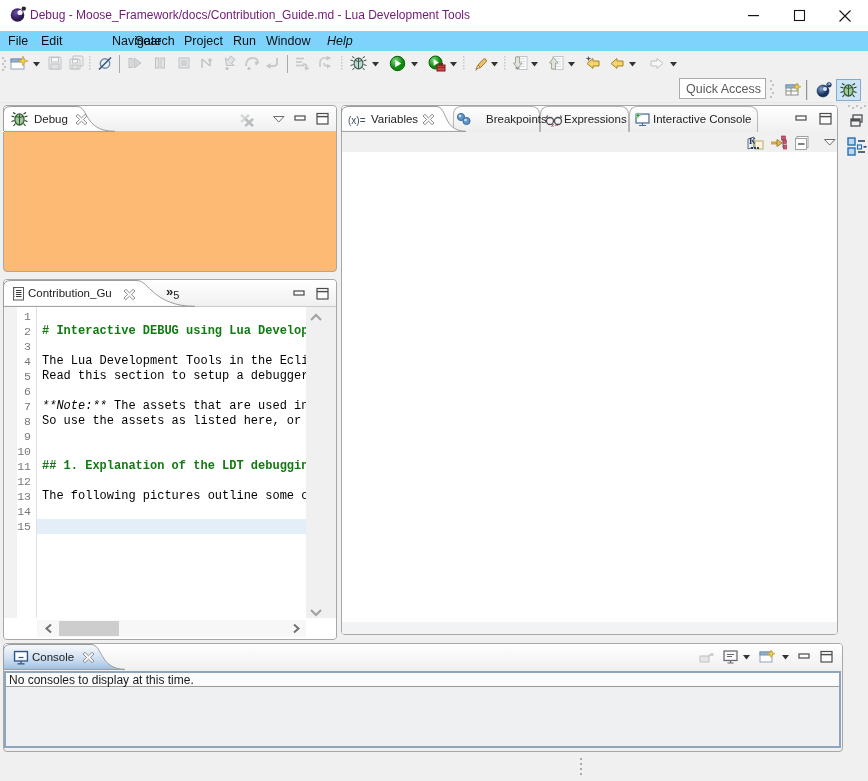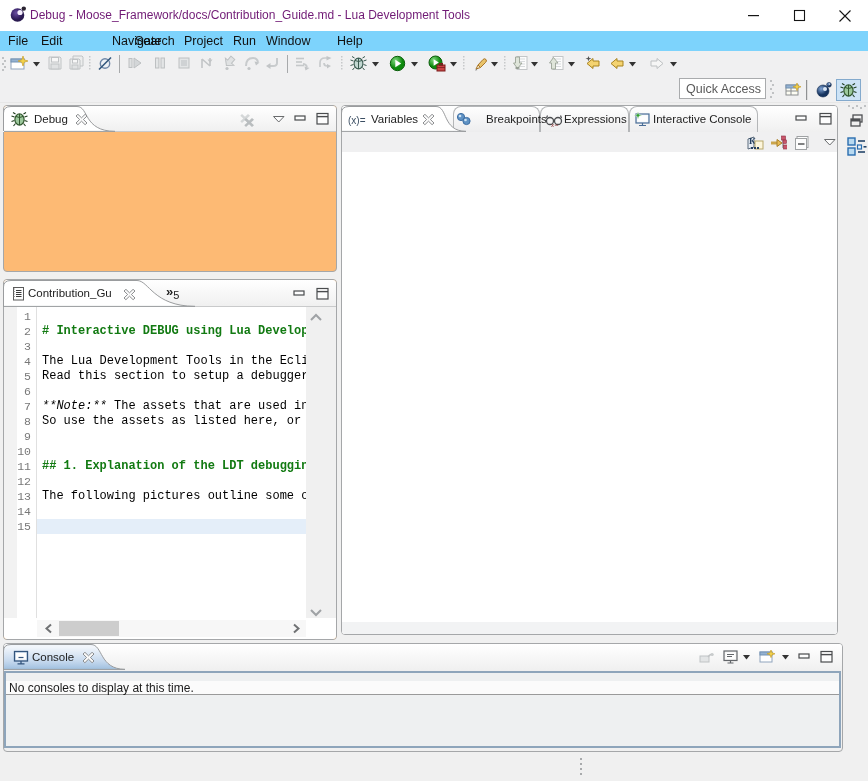--- a/index.html
+++ b/index.html
@@ -65,21 +65,21 @@
 </div>
 
 <div id="menubar" class="abs">
   <span style="left:8px;">File</span>
   <span style="left:41px;">Edit</span>
   <span style="left:84px;margin-left:28px;">Navigate</span>
   <span style="left:135px;">Search</span>
   <span style="left:184px;">Project</span>
   <span style="left:233px;">Run</span>
   <span style="left:266px;">Window</span>
-  <span style="left:337px;">Help</span>
+  <span style="left:327px;font-style:italic;">Help</span>
 </div>
 
 <div id="toolbar" class="abs">
 
   <svg class="tbi" style="left:2px;top:6px;" width="4" height="16">
       <g fill="#c0c2c4">
         <rect x="0" y="0" width="2" height="2"></rect>
         <rect x="2" y="3" width="2" height="2"></rect>
         <rect x="0" y="6" width="2" height="2"></rect>
         <rect x="2" y="9" width="2" height="2"></rect>
@@ -480,21 +480,21 @@
   <svg class="abs" style="left:80px;top:8px;" width="13" height="12">
       <path d="M1 2 L2.9 0.3 L6.5 3.8 L10.1 0.3 L12 2 L8.4 5.5 L12 9 L10.1 10.7 L6.5 7.2 L2.9 10.7 L1 9 L4.6 5.5 Z" fill="#fbfbfb" stroke="#7e8082" stroke-width="0.9"></path>
     </svg>
 
   <svg class="abs" style="left:114px;top:6px;" width="16" height="14">
     <circle cx="5" cy="5" r="3.6" fill="#5f92c4" stroke="#3d6ea3"></circle>
     <circle cx="4" cy="4" r="1.3" fill="#cfe4f4"></circle>
     <circle cx="10.5" cy="9" r="3.6" fill="#5f92c4" stroke="#3d6ea3"></circle>
     <circle cx="9.5" cy="8" r="1.3" fill="#cfe4f4"></circle>
   </svg>
-  <div class="tabtxt" style="left:144px;color:#222;">Breakpoints</div>
+  <div class="tabtxt" style="left:120px;color:#222;padding-left:24px;">Breakpoints</div>
 
   <svg class="abs" style="left:203px;top:6px;" width="18" height="15">
     <circle cx="5" cy="9" r="3.5" fill="none" stroke="#4b4d50" stroke-width="1.3"></circle>
     <circle cx="13" cy="9" r="3.5" fill="none" stroke="#4b4d50" stroke-width="1.3"></circle>
     <path d="M8.5 9 Q9 7.5 9.5 9" fill="none" stroke="#4b4d50" stroke-width="1.2"></path>
     <path d="M1.5 6 L2.5 3.5 M16.5 6 L15.5 3.5" stroke="#4b4d50" stroke-width="1.2"></path>
     <text x="6" y="15" font-size="7" fill="#8a2e2e" font-style="italic" font-family="Liberation Serif,serif">x=</text>
   </svg>
   <div class="tabtxt" style="left:222px;color:#222;">Expressions</div>
 
@@ -625,21 +625,21 @@
     </svg>
   <svg class="abs" style="left:794px;top:8px;" width="13" height="11">
       <rect x="1" y="2" width="10" height="4" fill="#fdfdfd" stroke="#494b4d" stroke-width="1.2"></rect>
     </svg>
   <svg class="abs" style="left:816px;top:6px;" width="14" height="13">
       <rect x="1" y="1.5" width="11" height="10.5" fill="#fdfdfd" stroke="#4a4c4e" stroke-width="1.2"></rect>
       <path d="M1 4.6 H12" stroke="#4a4c4e" stroke-width="1.4"></path>
     </svg>
 
   <div class="abs" style="left:0;top:27px;width:837px;height:77px;background:#eef0f1;border:2px solid #8ea5bb;">
-    <div style="height:14px;background:#fbfbfb;border-bottom:1px solid #9a9a9a;font-size:12px;color:#1a1a1a;padding-left:3px;margin-top:8px;">No consoles to display at this time.</div>
+    <div style="height:14px;background:#fbfbfb;border-bottom:1px solid #9a9a9a;font-size:12px;color:#1a1a1a;padding-left:3px;">No consoles to display at this time.</div>
   </div>
 </div>
 
 <div class="abs" id="statusbar" style="left:0;top:752px;width:868px;height:29px;background:#f0f0f0;">
   <svg class="abs" style="left:580px;top:6px;" width="4" height="19">
       <g fill="#a8aaac">
         <rect y="0" width="2" height="2"></rect>
         <rect y="5" width="2" height="2"></rect>
         <rect y="10" width="2" height="2"></rect>
         <rect y="15" width="2" height="2"></rect>

